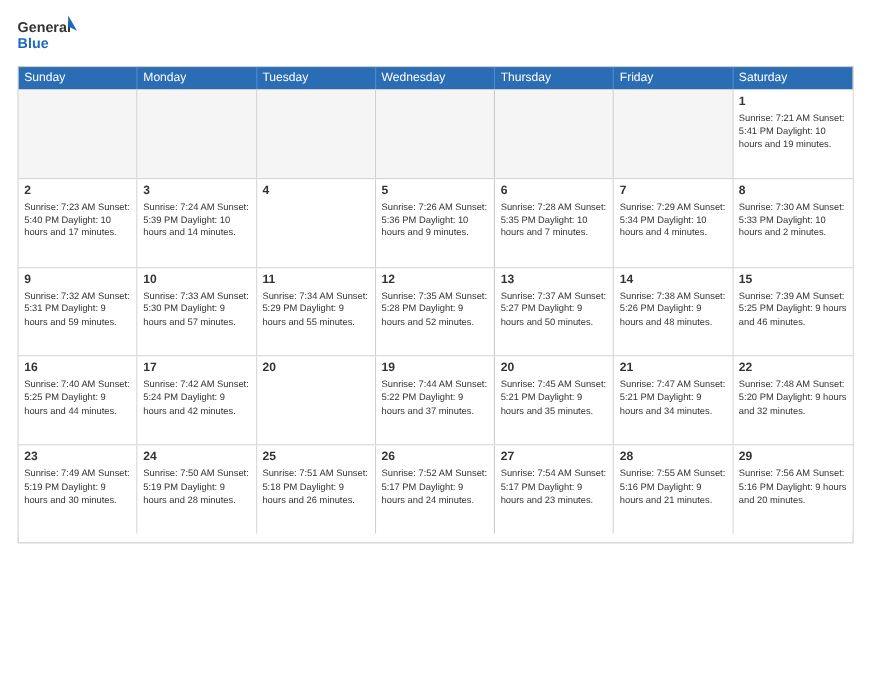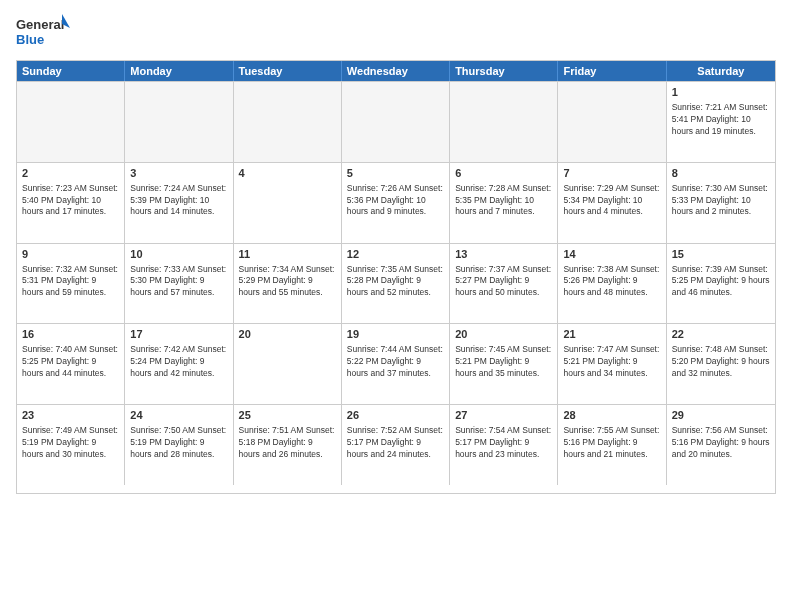--- a/index.html
+++ b/index.html
@@ -49,26 +49,26 @@
       border: 1px solid #ccc;
     }
     .cal-header {
       display: grid;
       grid-template-columns: repeat(7, 1fr);
       background: #2a6db5;
     }
     .cal-header-cell {
       color: #fff;
       font-size: 11px;
-      font-weight: bold;
+      font-weight: normal;
       padding: 4px 5px;
       border-right: 1px solid #4a8dd5;
       text-align: left;
     }
-    .cal-header-cell:last-child { border-right: none; text-align: center; }
+    .cal-header-cell:last-child { border-right: none; }
     .cal-body {
       flex: 1;
       display: grid;
       grid-template-rows: auto auto auto auto auto auto;
     }
     .cal-row {
       display: grid;
       grid-template-columns: repeat(7, 1fr);
       border-top: 1px solid #ccc;
     }

